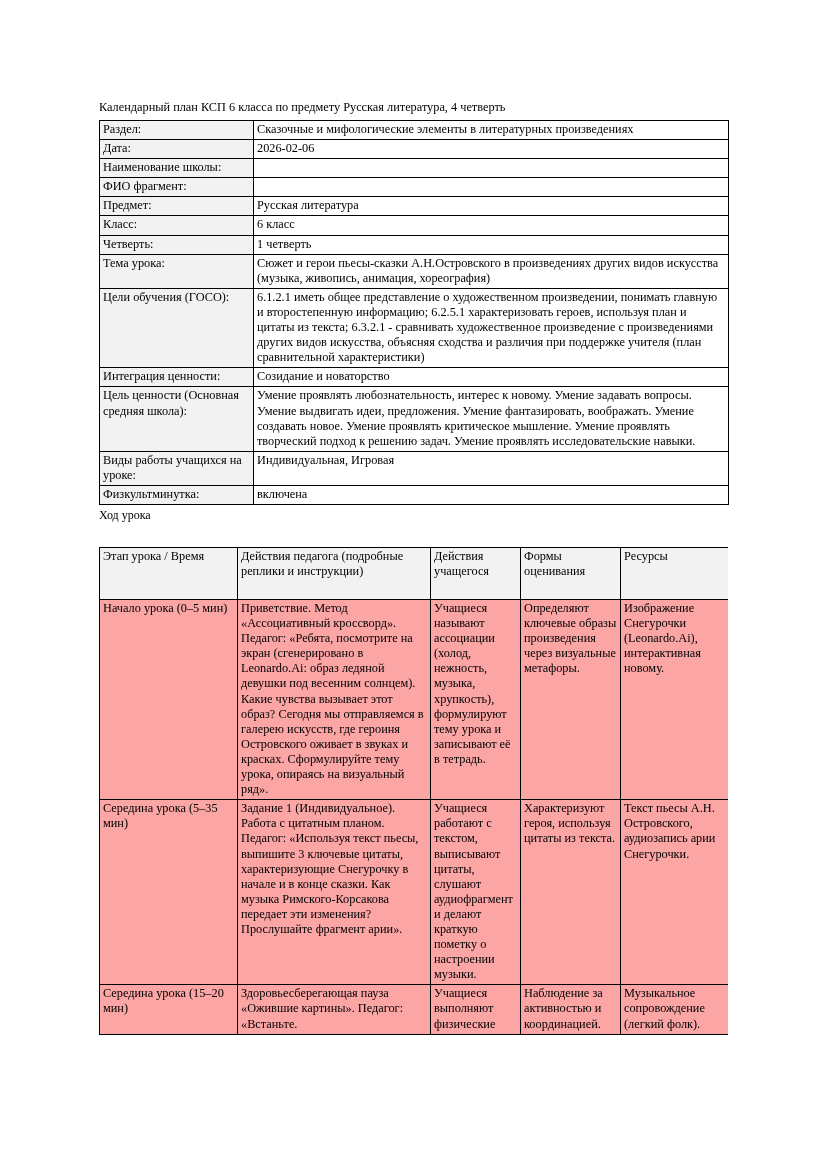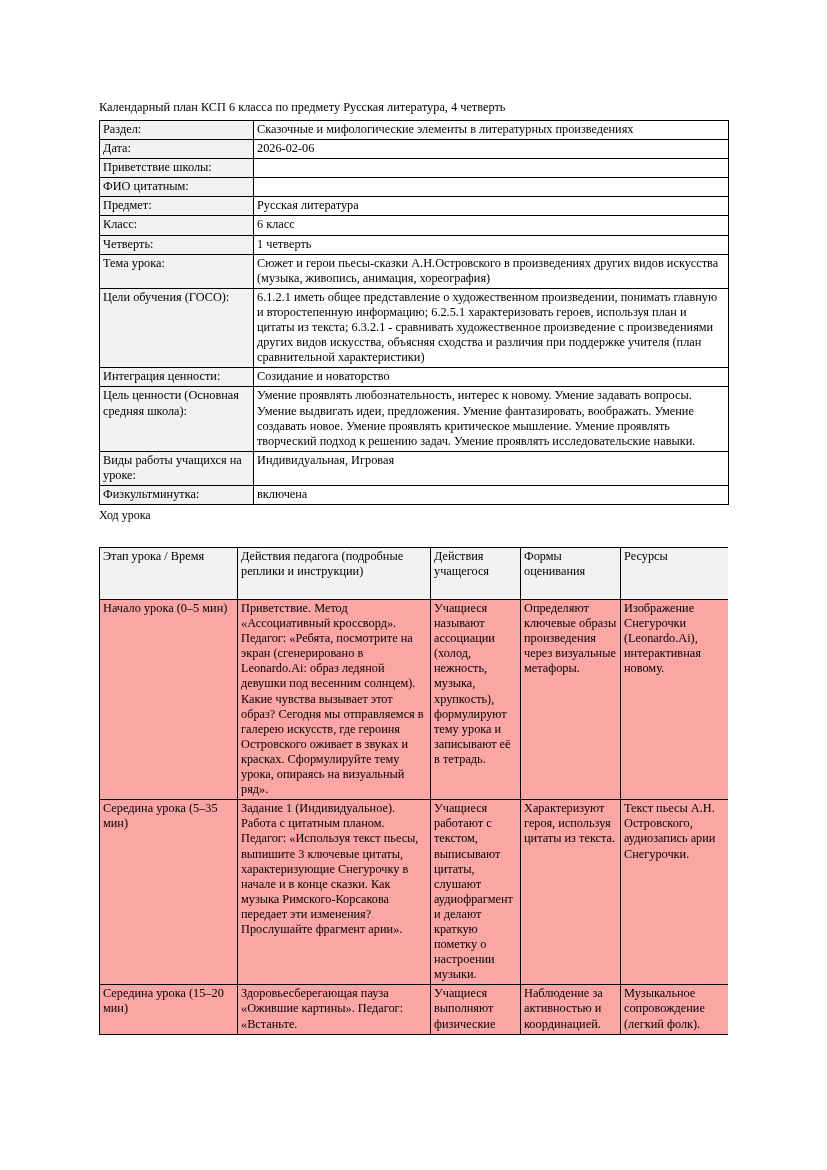--- a/index.html
+++ b/index.html
@@ -100,25 +100,25 @@
       <tbody>
         <tr>
           <td class="key">Раздел:</td>
           <td class="val">Сказочные и мифологические элементы в литературных произведениях</td>
         </tr>
         <tr>
           <td class="key">Дата:</td>
           <td class="val">2026-02-06</td>
         </tr>
         <tr>
-          <td class="key">Приветствие школы:</td>
+          <td class="key">Наименование школы:</td>
           <td class="val">&nbsp;</td>
         </tr>
         <tr>
-          <td class="key">ФИО цитатным:</td>
+          <td class="key">ФИО фрагмент:</td>
           <td class="val">&nbsp;</td>
         </tr>
         <tr>
           <td class="key">Предмет:</td>
           <td class="val">Русская литература</td>
         </tr>
         <tr>
           <td class="key">Класс:</td>
           <td class="val">6 класс</td>
         </tr>

